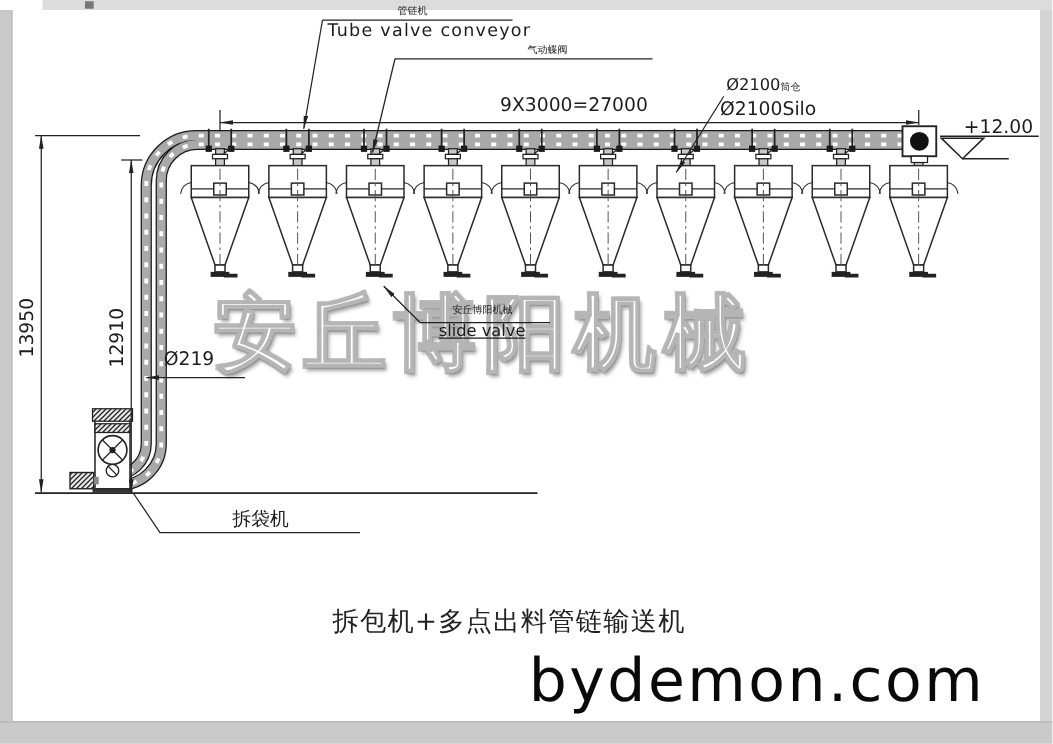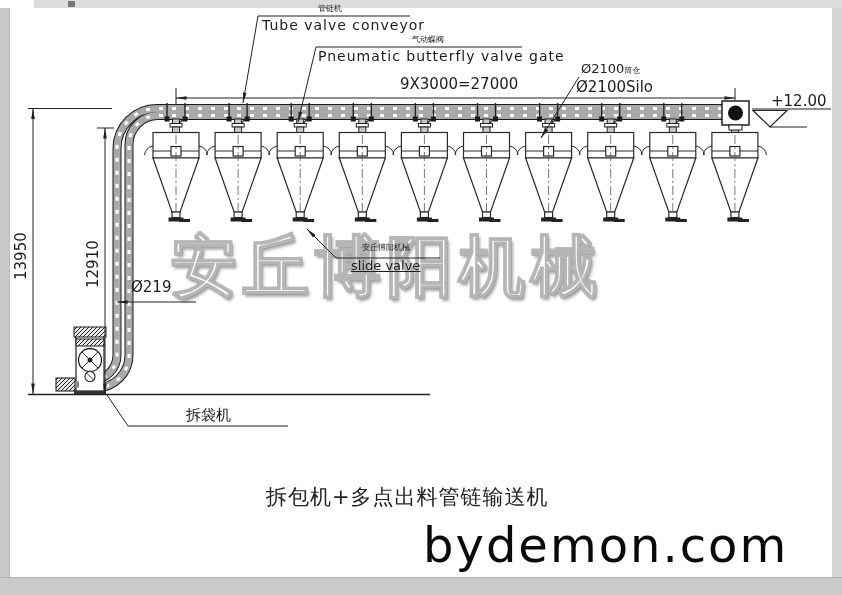--- a/index.html
+++ b/index.html
@@ -23,21 +23,21 @@
     text-shadow:2px 3px 3px rgba(130,130,130,.7),
       -1px -1px 0 #c6c6c6,1px -1px 0 #c6c6c6,-1px 1px 0 #c6c6c6,1px 1px 0 #c6c6c6;
     white-space:nowrap;z-index:1;
   }
   svg#schematic{position:absolute;left:0;top:0;z-index:2;}
   #labels{position:absolute;left:0;top:0;width:842px;height:425px;z-index:3;}
   .lbl{position:absolute;white-space:nowrap;color:#1c1c1c;line-height:1.15;}
   .cad{letter-spacing:1px;}
   .cn-sm{font-size:8px;letter-spacing:0;}
   .en-lbl{font-size:14px;}
-  .dim{font-size:15px;text-align:center;}
+  .dim{font-size:15px;}
   .vtext{writing-mode:vertical-rl;transform:rotate(180deg);}
   #lbl-silo-cn .suffix{font-size:8px;}
   #caption{left:266px;top:485px;font-size:21px;letter-spacing:1px;color:#222;}
   #website{left:423px;top:518px;font-size:48px;letter-spacing:2px;color:#0a0a0a;}
 </style>
 </head>
 <body>
 
 <div id="stage">
 
@@ -161,22 +161,21 @@
       <line x1="336" y1="258" x2="440" y2="258" stroke="#222" stroke-width="1"></line>
       <line x1="336" y1="258" x2="307" y2="229" stroke="#222" stroke-width="1" marker-end="url(#arr)"></line>
     </g>
     <polyline points="107,395 128,426 288,426" fill="none" stroke="#222" stroke-width="1"></polyline>
   </svg>
 
   <div id="labels">
     <div class="lbl cn-sm" style="left:318px;top:4px;">管链机</div>
     <div class="lbl en-lbl cad" style="left:262px;top:17px;">Tube valve conveyor</div>
 
-    <div class="lbl cn-sm" style="left:412px;top:35px;">气动蝶阀</div>
-    <div class="lbl en-lbl cad" style="left:318px;top:48px;">Pneumatic butterfly valve gate</div>
+    <div class="lbl cn-sm" style="left:422px;top:35px;">气动蝶阀</div>
 
     <div class="lbl" id="lbl-silo-cn" style="left:581px;top:62px;font-size:13px;">
       <span>Ø2100</span><span class="suffix">筒仓</span>
     </div>
     <div class="lbl dim" style="left:576px;top:79px;">Ø2100Silo</div>
 
     <div class="lbl dim" style="left:771px;top:93px;">+12.00</div>
 
     <div class="lbl dim" style="left:400px;top:76px;">9X3000=27000</div>
 

